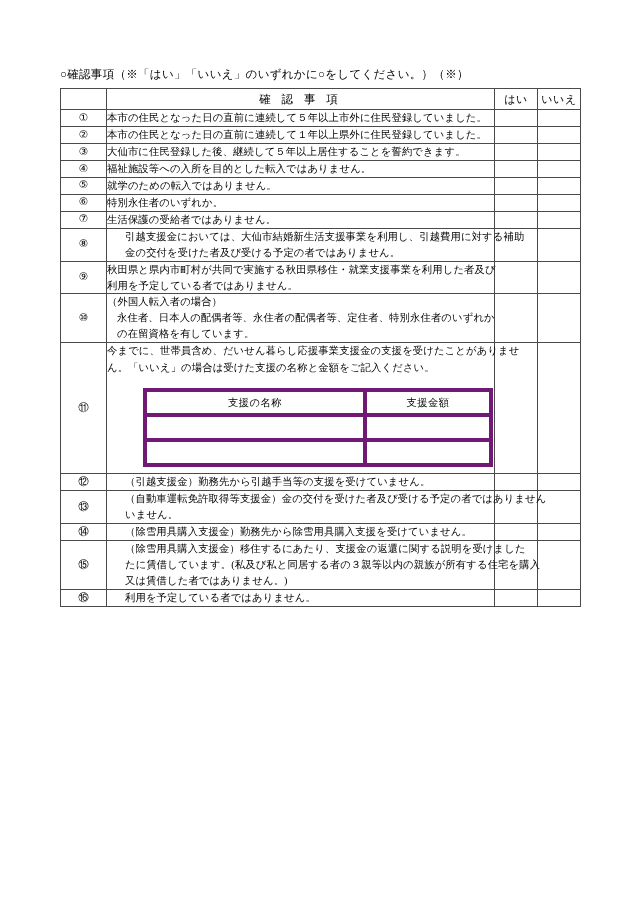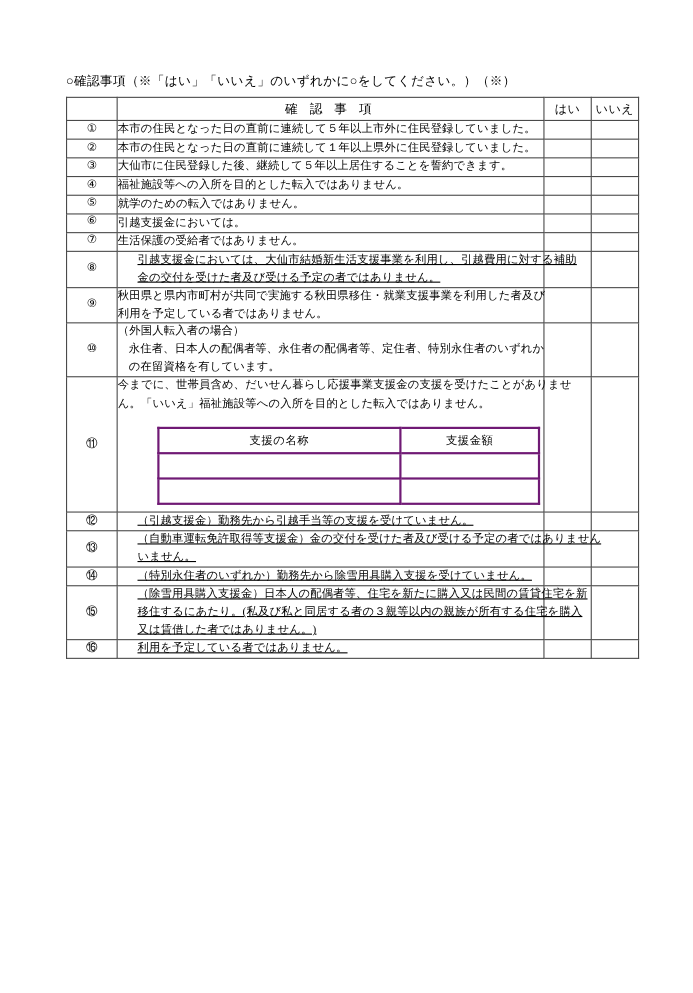--- a/index.html
+++ b/index.html
@@ -69,21 +69,20 @@
     line-height: 1.2;
   }
   .item {
     font-size: 10.3px;
     line-height: 1.55;
     padding: 4px 6px 4px 12px;
     letter-spacing: 0.15px;
   }
   .item.indent1 {
     padding-left: 18px;
-    text-decoration: underline;
   }
   .item .ln {
     display: block;
     white-space: nowrap;
   }
   .item .ln.ind {
     padding-left: 10px;
     font-family: Liberation Serif, serif;
   }
   .answer-cell { }
@@ -100,21 +99,21 @@
   }
   .sub-note .ln { display: block; white-space: nowrap; }
   table.sub {
     border-collapse: collapse;
     table-layout: fixed;
     width: 346px;
     margin-left: 36px;
     margin-bottom: 6px;
   }
   table.sub td {
-    border: 2px solid #701a75;
+    border: 4px solid #701a75;
     font-size: 10.3px;
     text-align: center;
     height: 17px;
     padding: 2px 0;
     letter-spacing: 0.5px;
   }
   col.s-name { width: 220px; }
   col.s-amt  { width: 126px; }
   .sub-blank { height: 19px; }
 </style>
@@ -175,21 +174,21 @@
           <td class="num">⑤</td>
           <td class="item">
             <span class="ln">就学のための転入ではありません。</span>
           </td>
           <td class="answer-cell"></td>
           <td class="answer-cell"></td>
         </tr>
         <tr>
           <td class="num">⑥</td>
           <td class="item">
-            <span class="ln">引越支援金においては。</span>
+            <span class="ln">特別永住者のいずれか。</span>
           </td>
           <td class="answer-cell"></td>
           <td class="answer-cell"></td>
         </tr>
         <tr>
           <td class="num">⑦</td>
           <td class="item">
             <span class="ln">生活保護の受給者ではありません。</span>
           </td>
           <td class="answer-cell"></td>
@@ -221,21 +220,21 @@
             <span class="ln ind">の在留資格を有しています。</span>
           </td>
           <td class="answer-cell"></td>
           <td class="answer-cell"></td>
         </tr>
         <tr>
           <td class="num">⑪</td>
           <td class="subwrap">
             <div class="sub-note">
               <span class="ln">今までに、世帯員含め、だいせん暮らし応援事業支援金の支援を受けたことがありませ</span>
-              <span class="ln">ん。「いいえ」福祉施設等への入所を目的とした転入ではありません。</span>
+              <span class="ln">ん。「いいえ」の場合は受けた支援の名称と金額をご記入ください。</span>
             </div>
             <table class="sub">
               <colgroup>
                 <col class="s-name">
                 <col class="s-amt">
               </colgroup>
               <tbody>
                 <tr>
                   <td>支援の名称</td>
                   <td>支援金額</td>
@@ -267,30 +266,30 @@
           <td class="item indent1">
             <span class="ln">（自動車運転免許取得等支援金）金の交付を受けた者及び受ける予定の者ではありません</span>
             <span class="ln">いません。</span>
           </td>
           <td class="answer-cell"></td>
           <td class="answer-cell"></td>
         </tr>
         <tr>
           <td class="num">⑭</td>
           <td class="item indent1">
-            <span class="ln">（特別永住者のいずれか）勤務先から除雪用具購入支援を受けていません。</span>
+            <span class="ln">（除雪用具購入支援金）勤務先から除雪用具購入支援を受けていません。</span>
           </td>
           <td class="answer-cell"></td>
           <td class="answer-cell"></td>
         </tr>
         <tr>
           <td class="num">⑮</td>
           <td class="item indent1">
-            <span class="ln">（除雪用具購入支援金）日本人の配偶者等、住宅を新たに購入又は民間の賃貸住宅を新</span>
-            <span class="ln">移住するにあたり。(私及び私と同居する者の３親等以内の親族が所有する住宅を購入</span>
+            <span class="ln">（除雪用具購入支援金）移住するにあたり、支援金の返還に関する説明を受けました</span>
+            <span class="ln">たに賃借しています。(私及び私と同居する者の３親等以内の親族が所有する住宅を購入</span>
             <span class="ln">又は賃借した者ではありません。)</span>
           </td>
           <td class="answer-cell"></td>
           <td class="answer-cell"></td>
         </tr>
         <tr>
           <td class="num">⑯</td>
           <td class="item indent1">
             <span class="ln">利用を予定している者ではありません。</span>
           </td>

